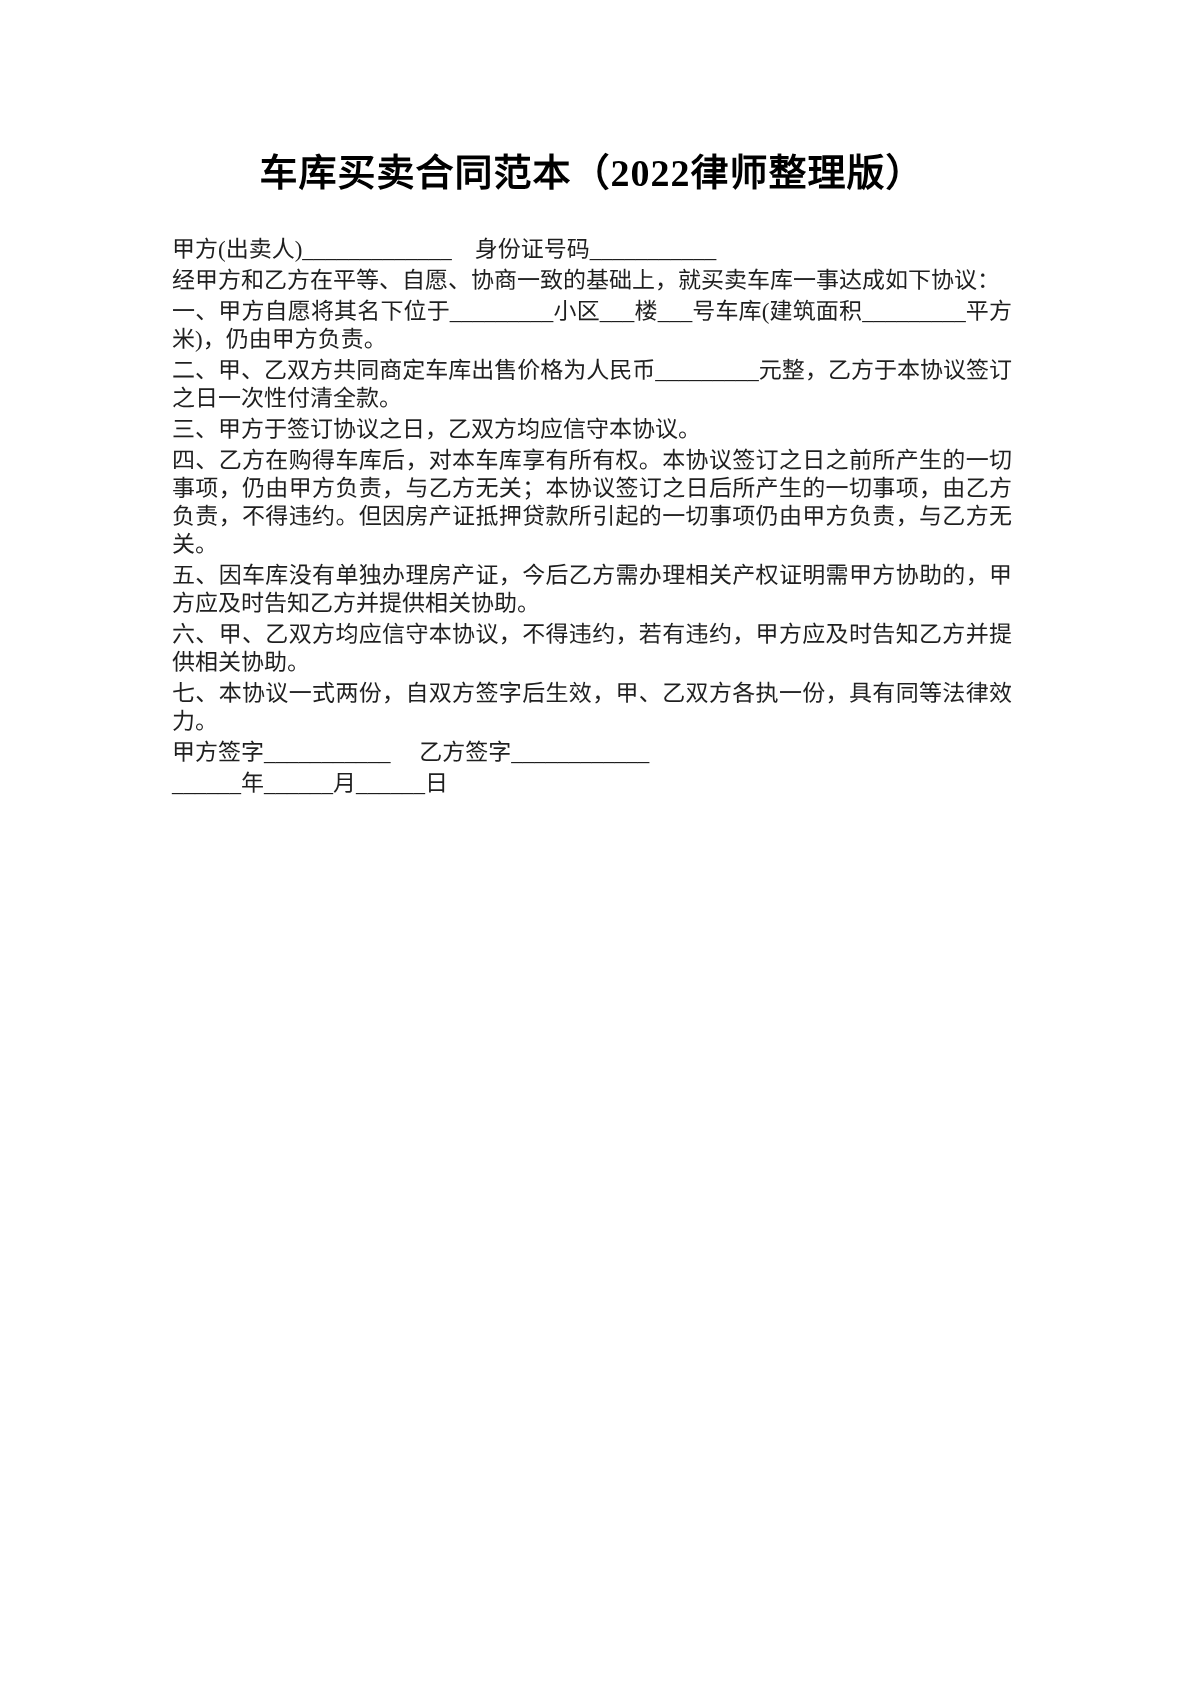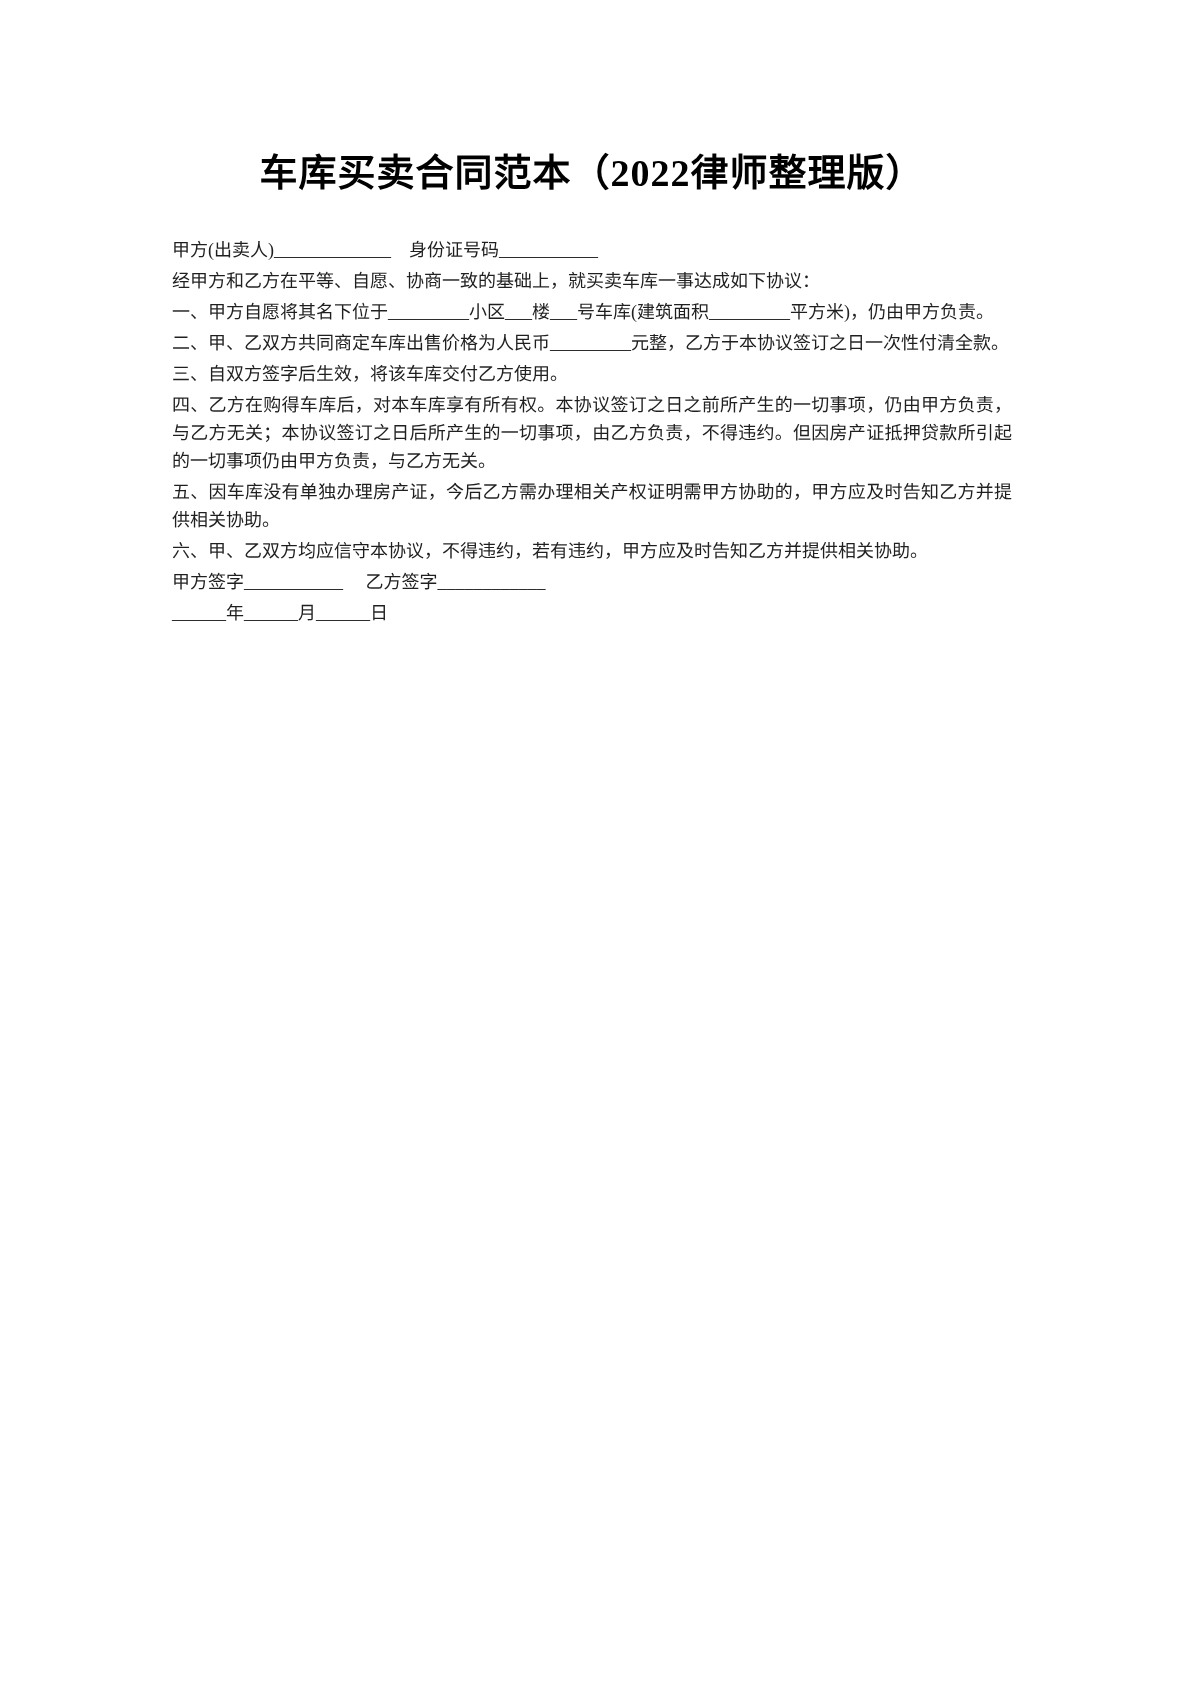--- a/index.html
+++ b/index.html
@@ -27,21 +27,21 @@
     text-align: center;
     font-size: 38px;
     line-height: 1.25;
     font-weight: 700;
     color: #000000;
     letter-spacing: 1px;
     white-space: nowrap;
   }
   .doc-body p {
     margin: 0 0 3px 0;
-    font-size: 18px;
+    font-size: 23px;
     line-height: 28px;
     text-align: justify;
     word-break: break-all;
     overflow-wrap: anywhere;
     color: #1f1f1f;
   }
   .doc-body p.fields {
     text-align: left;
   }
 </style>
@@ -49,20 +49,21 @@
 <body>
 
 <div class="page">
   <h1 class="doc-title"><span>车库买卖合同范本（2022律师整理版）</span></h1>
 
   <div class="doc-body">
     <p class="fields">甲方(出卖人)_____________　身份证号码___________</p>
     <p>经甲方和乙方在平等、自愿、协商一致的基础上，就买卖车库一事达成如下协议：</p>
     <p>一、甲方自愿将其名下位于_________小区___楼___号车库(建筑面积_________平方米)，仍由甲方负责。</p>
     <p>二、甲、乙双方共同商定车库出售价格为人民币_________元整，乙方于本协议签订之日一次性付清全款。</p>
-    <p>三、自双方签字后生效，将该车库交付乙方使用。</p>
+    <p>三、甲方于签订协议之日，乙双方均应信守本协议。</p>
     <p>四、乙方在购得车库后，对本车库享有所有权。本协议签订之日之前所产生的一切事项，仍由甲方负责，与乙方无关；本协议签订之日后所产生的一切事项，由乙方负责，不得违约。但因房产证抵押贷款所引起的一切事项仍由甲方负责，与乙方无关。</p>
     <p>五、因车库没有单独办理房产证，今后乙方需办理相关产权证明需甲方协助的，甲方应及时告知乙方并提供相关协助。</p>
     <p>六、甲、乙双方均应信守本协议，不得违约，若有违约，甲方应及时告知乙方并提供相关协助。</p>
+    <p>七、本协议一式两份，自双方签字后生效，甲、乙双方各执一份，具有同等法律效力。</p>
     <p class="fields">甲方签字___________　 乙方签字____________</p>
     <p class="fields">______年______月______日</p>
   </div>
 </div>
 
 </body></html>

